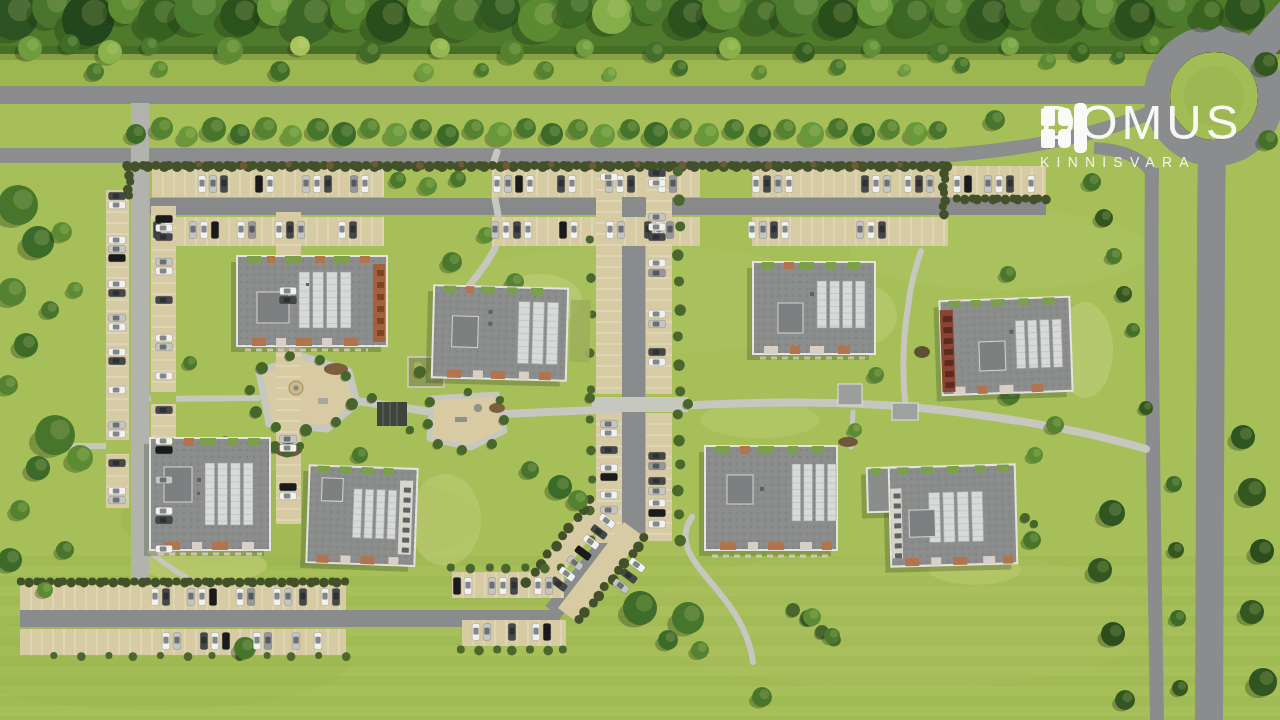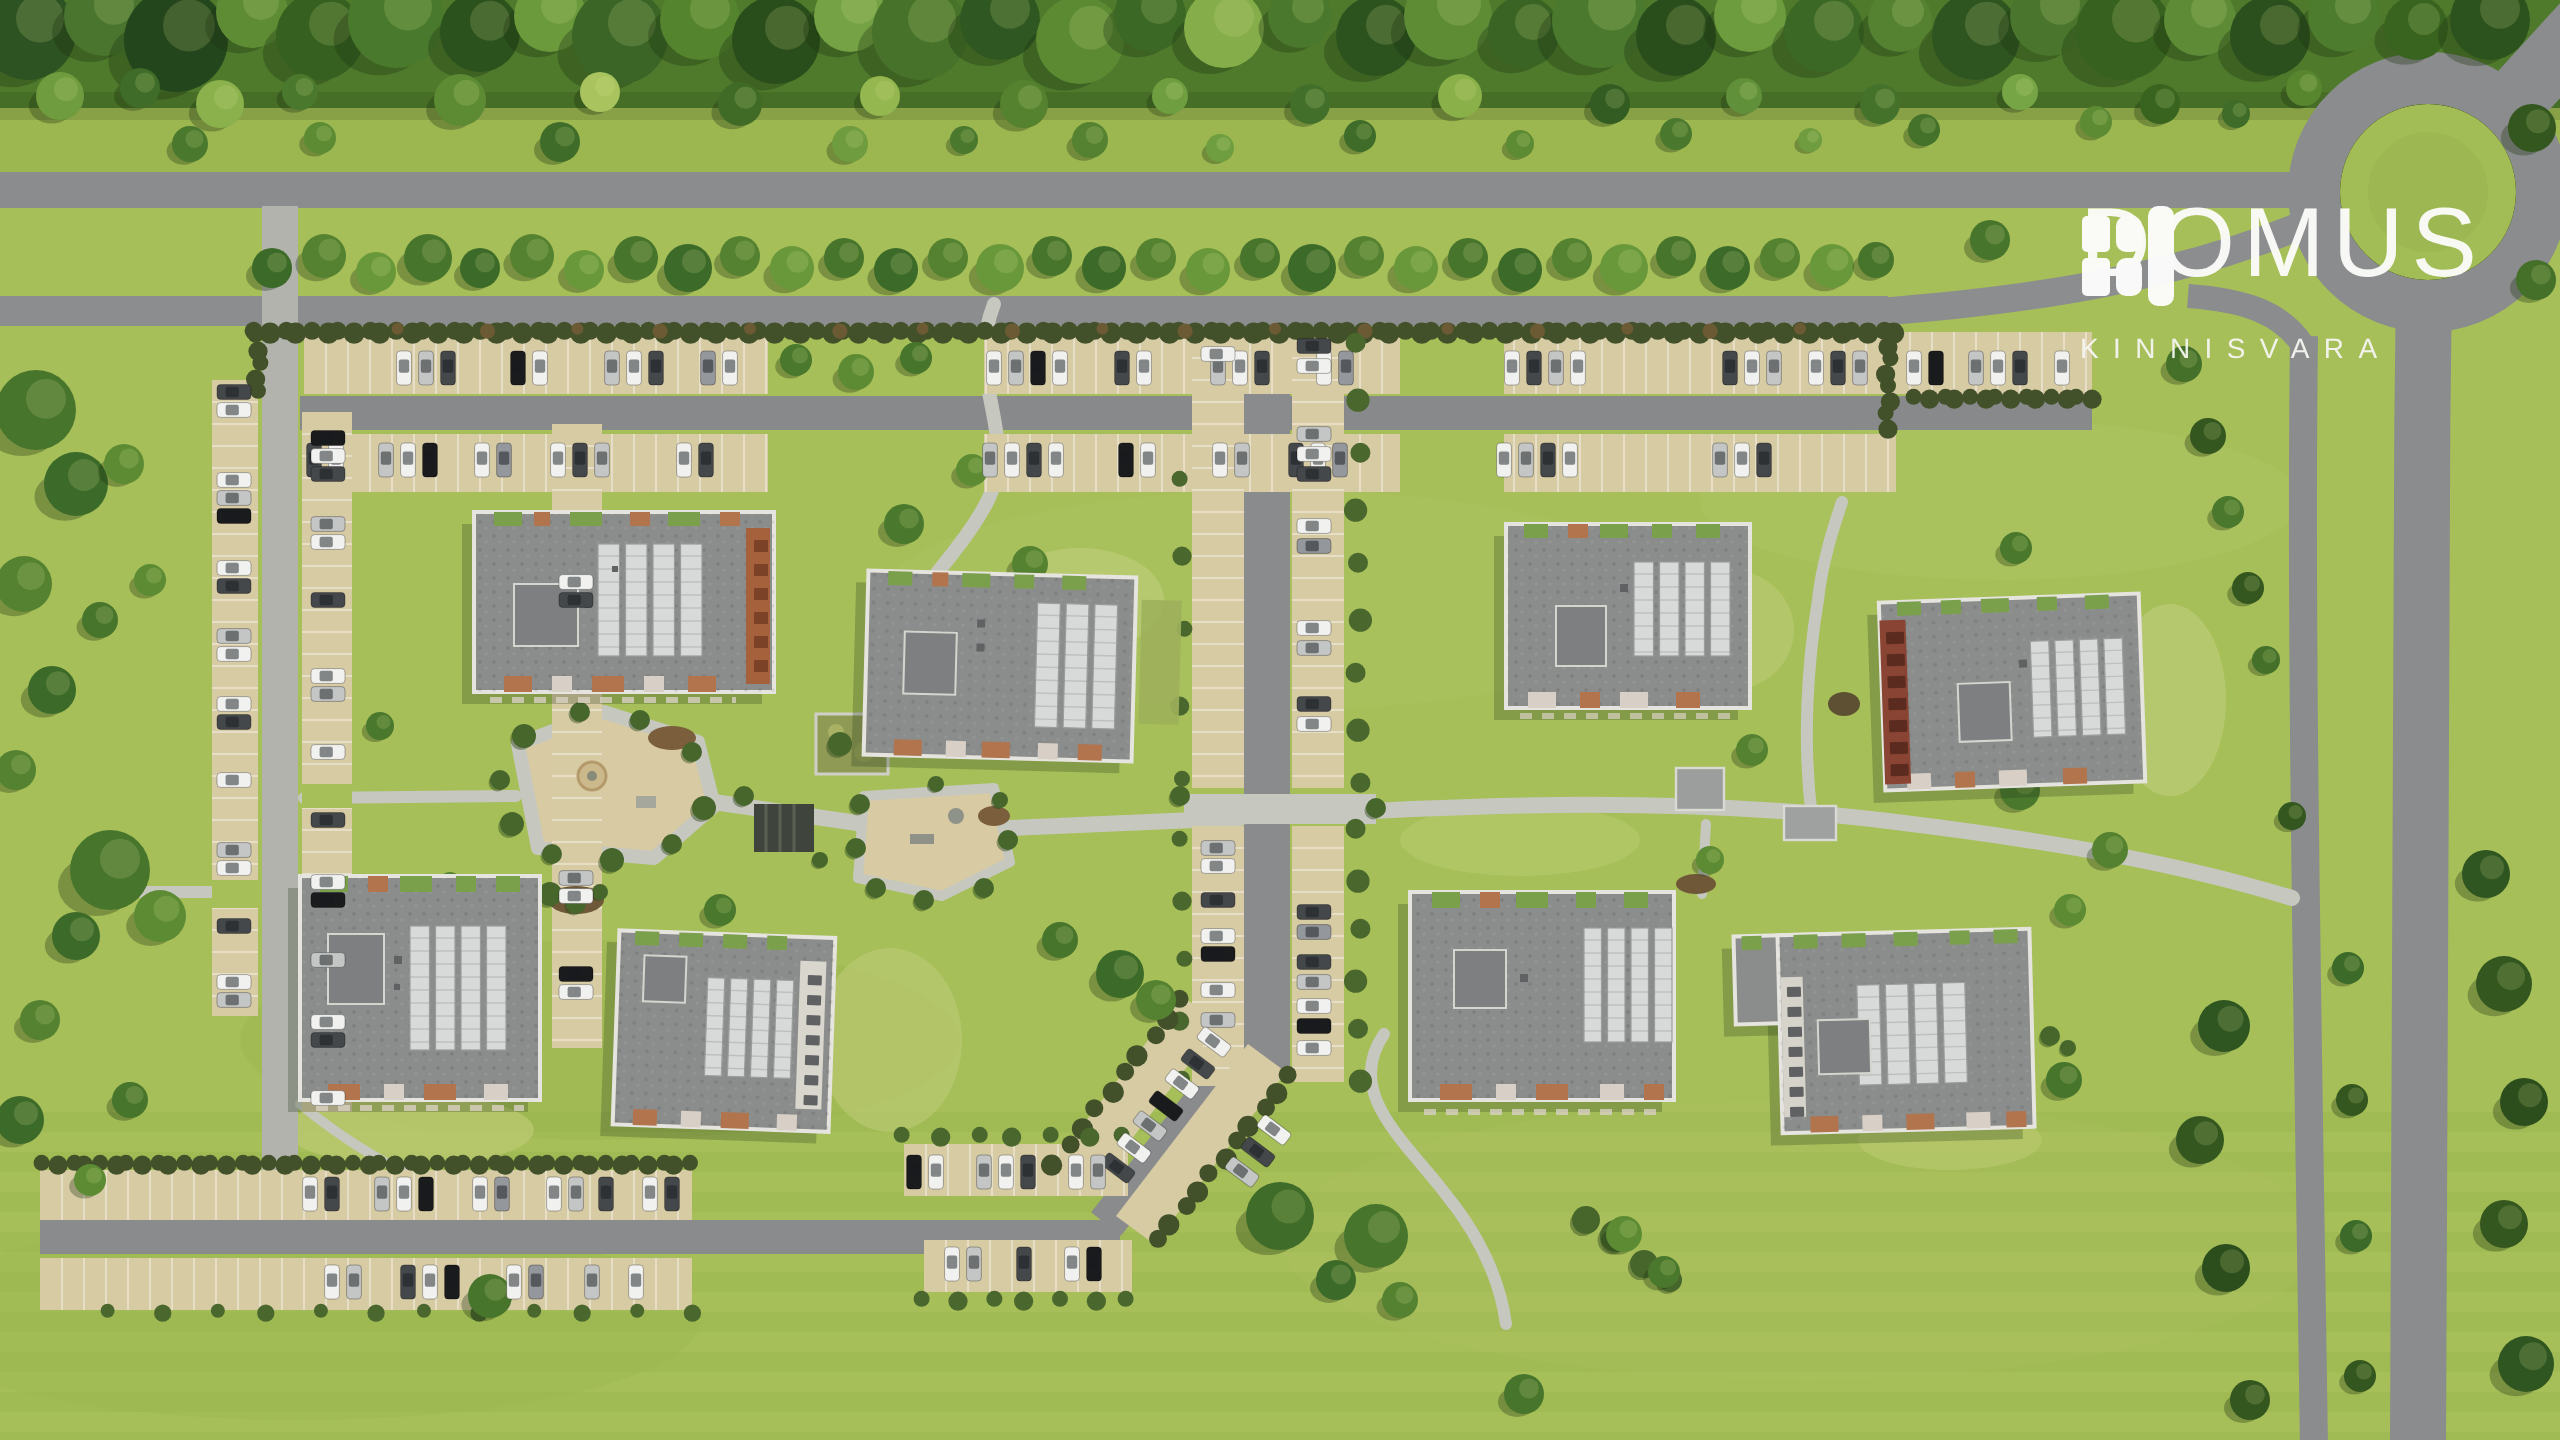--- a/index.html
+++ b/index.html
@@ -2,21 +2,21 @@
 <html><head>
 <meta charset="utf-8">
 <style>
   html,body{margin:0;padding:0;background:#222;}
   .stage{position:relative;width:1280px;height:720px;overflow:hidden;font-family:"Liberation Sans",sans-serif;}
   .stage svg{position:absolute;left:0;top:0;}
   .logo{position:absolute;left:1040px;top:98px;display:flex;align-items:flex-start;color:#fff;opacity:.95;}
   .logo-icon{width:50px;height:52px;margin-right:8px;margin-top:4px;}
   .logo-text{display:flex;flex-direction:column;line-height:1;}
   .brand{font-size:49px;font-weight:400;letter-spacing:4px;color:#fdfdfb;}
-  .sub{font-size:14px;font-weight:400;letter-spacing:7.2px;margin-top:20px;color:#f6f6f2;}
+  .sub{font-size:14px;font-weight:400;letter-spacing:7.2px;margin-top:8px;color:#f6f6f2;}
 </style>
 </head>
 <body>
 
 <div class="stage">
   <svg id="scene" width="1280" height="720" viewBox="0 0 1280 720">
     <defs>
       <pattern id="roofTx" width="7" height="7" patternUnits="userSpaceOnUse">
         <rect width="7" height="7" fill="none"></rect>
         <circle cx="2" cy="2" r="0.9" fill="rgba(0,0,0,0.10)"></circle>

